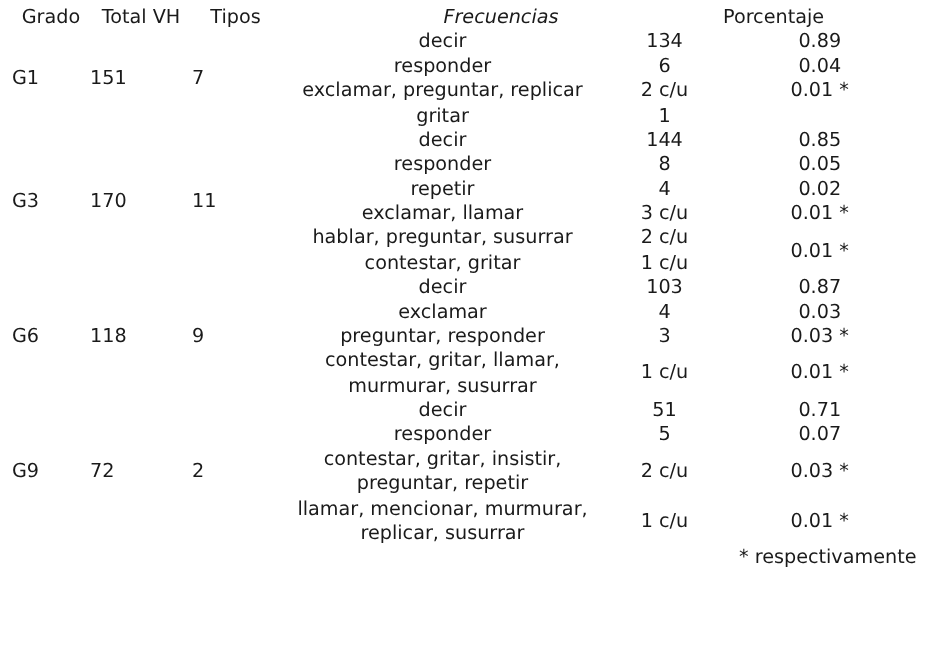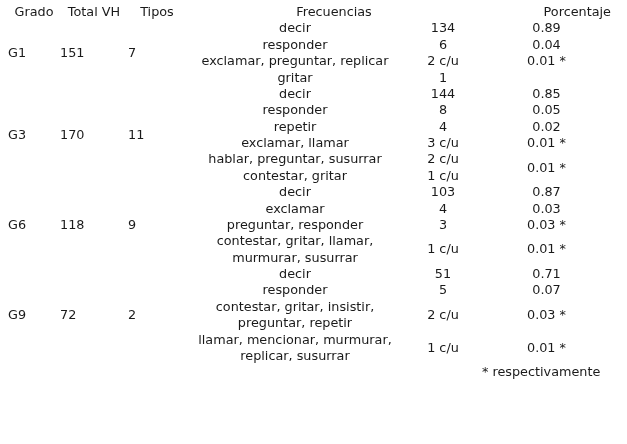--- a/index.html
+++ b/index.html
@@ -46,41 +46,41 @@
   .rule-top td      { border-top: 1.6px solid #000; }
   .hdr td           { border-bottom: 1.6px solid #000; }
   .grp-sep td       { border-top: 1.4px solid #000; }
   .rule-bottom td   { border-top: 1.6px solid #000; }
 
   .hdr td {
     padding-top: 5px;
     padding-bottom: 4px;
     text-align: center;
   }
-  .hdr td.h-frec { text-align: center; }
-  .hdr td.h-pct  { text-align: right; }
+  .hdr td.h-frec { text-align: center; font-style: italic; }
+  .hdr td.h-pct  { text-align: left; }
 
   td.grado, td.total, td.tipos {
     vertical-align: middle;
   }
   td.frec {
     text-align: center;
     padding: 1.5px 4px;
   }
   td.num {
     text-align: center;
     padding: 1.5px 2px;
   }
   td.pct {
     text-align: center;
     padding: 1.5px 2px;
   }
   td.pct.span2 { vertical-align: middle; }
   .footnote-row td {
-    text-align: left;
+    text-align: right;
     padding-top: 9px;
     padding-bottom: 6px;
   }
   .blank { }
 </style>
 </head>
 <body>
 
 <div id="table-wrap">
   <table class="freq-table">

